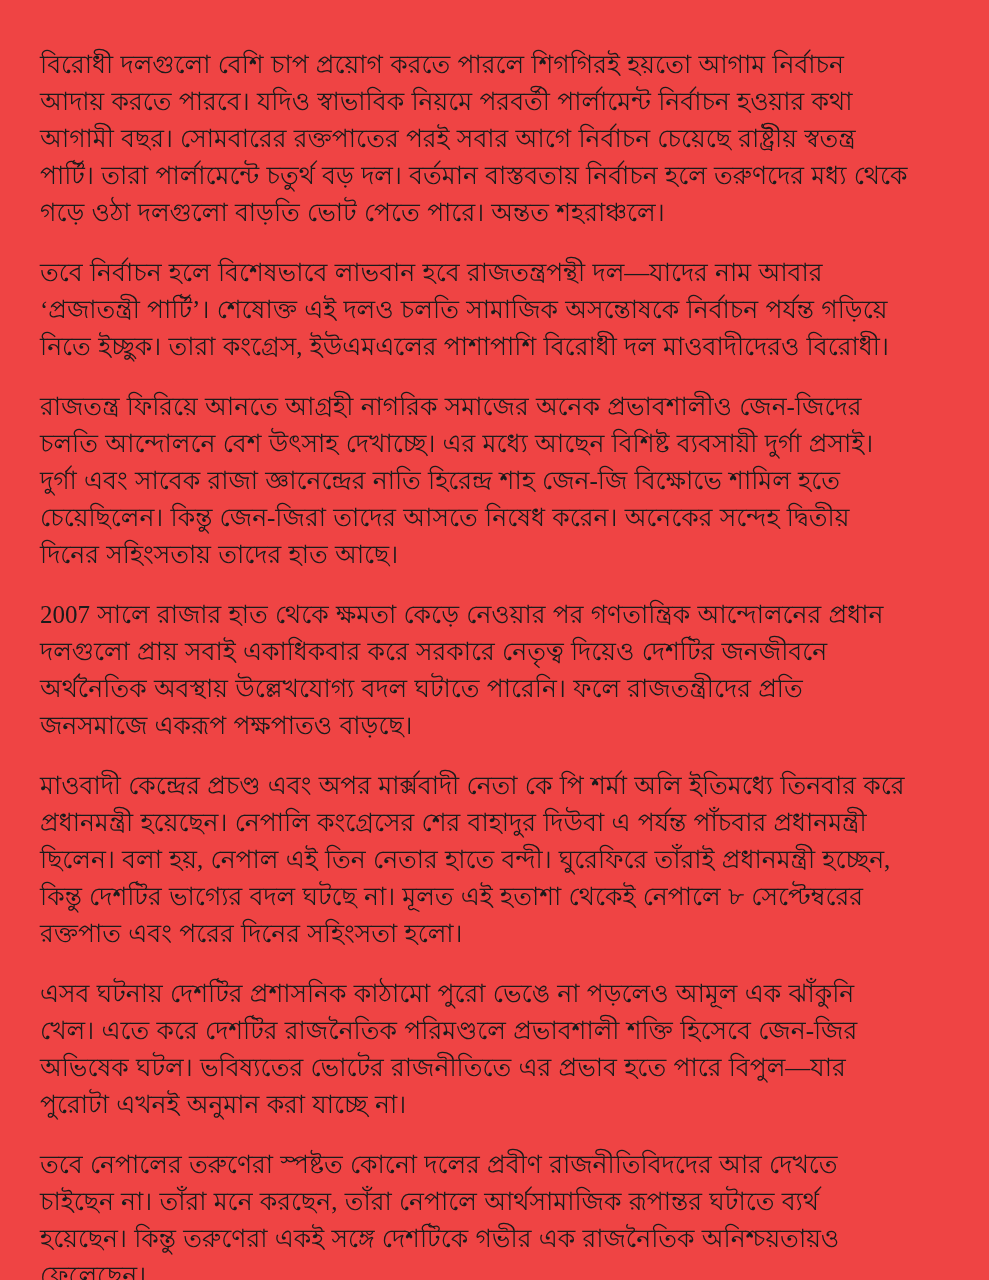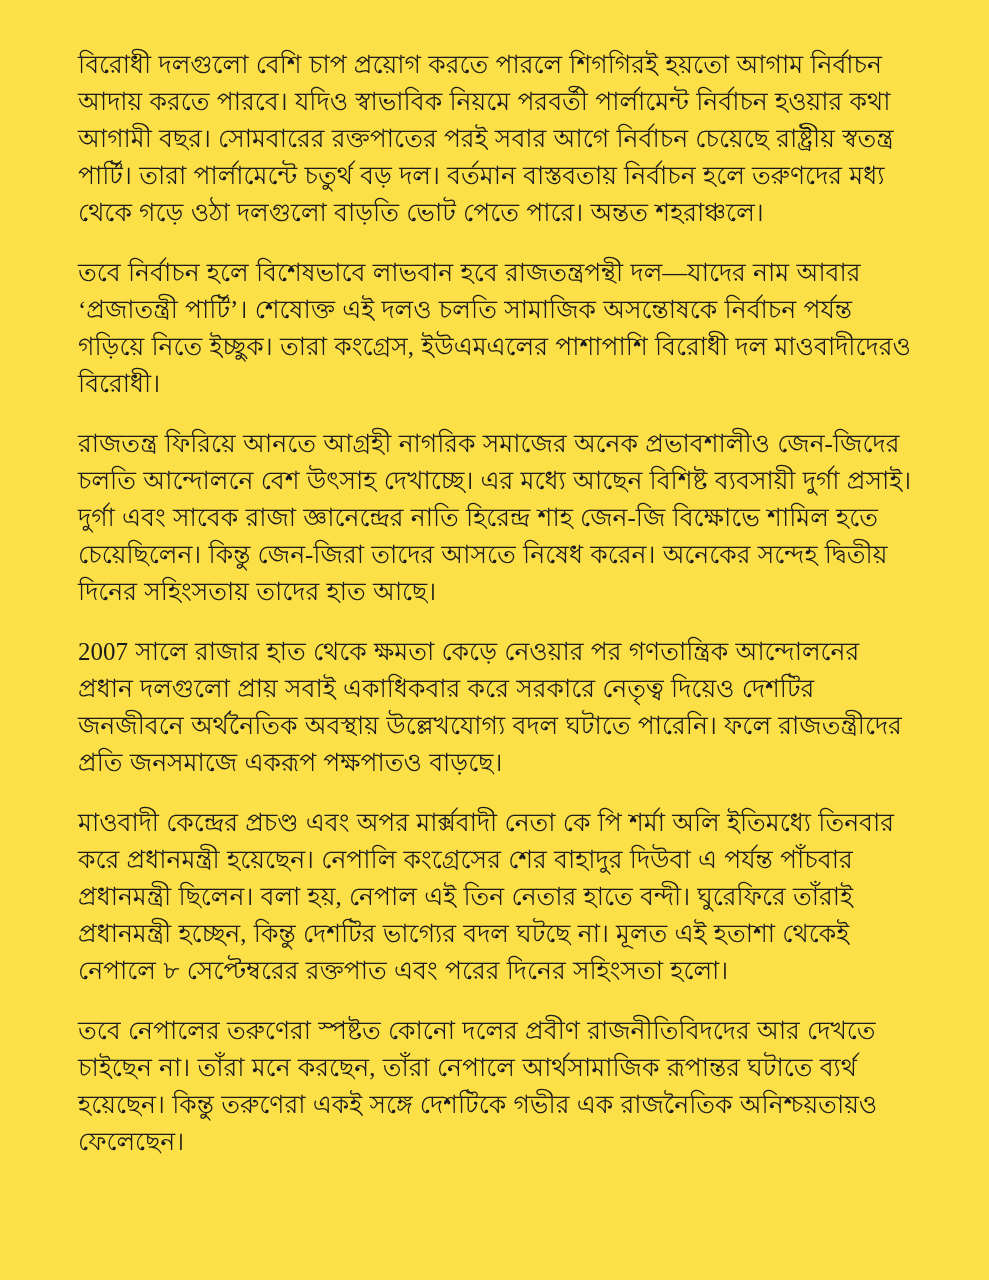--- a/index.html
+++ b/index.html
@@ -4,23 +4,23 @@
 <style>
   html, body {
     margin: 0;
     padding: 0;
     background: #ffffff;
   }
   .page {
     position: relative;
     width: 989px;
     height: 1280px;
-    background: #fde047;
+    background: #ef4444;
     box-sizing: border-box;
-    padding: 46px 76px 0 78px;
+    padding: 46px 76px 0 40px;
     color: #1b1b1b;
     font-family: "Liberation Serif", "DejaVu Serif", serif;
     overflow: hidden;
   }
   .article-body p.para {
     margin: 0 0 23px 0;
     font-size: 25px;
     line-height: 37px;
     text-align: left;
     word-spacing: 1px;
@@ -29,16 +29,17 @@
 </head>
 <body>
 
 <div class="page">
   <div class="article-body">
     <p class="para">বিরোধী দলগুলো বেশি চাপ প্রয়োগ করতে পারলে শিগগিরই হয়তো আগাম নির্বাচন আদায় করতে পারবে। যদিও স্বাভাবিক নিয়মে পরবর্তী পার্লামেন্ট নির্বাচন হওয়ার কথা আগামী বছর। সোমবারের রক্তপাতের পরই সবার আগে নির্বাচন চেয়েছে রাষ্ট্রীয় স্বতন্ত্র পার্টি। তারা পার্লামেন্টে চতুর্থ বড় দল। বর্তমান বাস্তবতায় নির্বাচন হলে তরুণদের মধ্য থেকে গড়ে ওঠা দলগুলো বাড়তি ভোট পেতে পারে। অন্তত শহরাঞ্চলে।</p>
     <p class="para">তবে নির্বাচন হলে বিশেষভাবে লাভবান হবে রাজতন্ত্রপন্থী দল—যাদের নাম আবার ‘প্রজাতন্ত্রী পার্টি’। শেষোক্ত এই দলও চলতি সামাজিক অসন্তোষকে নির্বাচন পর্যন্ত গড়িয়ে নিতে ইচ্ছুক। তারা কংগ্রেস, ইউএমএলের পাশাপাশি বিরোধী দল মাওবাদীদেরও বিরোধী।</p>
     <p class="para">রাজতন্ত্র ফিরিয়ে আনতে আগ্রহী নাগরিক সমাজের অনেক প্রভাবশালীও জেন-জিদের চলতি আন্দোলনে বেশ উৎসাহ দেখাচ্ছে। এর মধ্যে আছেন বিশিষ্ট ব্যবসায়ী দুর্গা প্রসাই। দুর্গা এবং সাবেক রাজা জ্ঞানেন্দ্রের নাতি হিরেন্দ্র শাহ জেন-জি বিক্ষোভে শামিল হতে চেয়েছিলেন। কিন্তু জেন-জিরা তাদের আসতে নিষেধ করেন। অনেকের সন্দেহ দ্বিতীয় দিনের সহিংসতায় তাদের হাত আছে।</p>
     <p class="para">2007 সালে রাজার হাত থেকে ক্ষমতা কেড়ে নেওয়ার পর গণতান্ত্রিক আন্দোলনের প্রধান দলগুলো প্রায় সবাই একাধিকবার করে সরকারে নেতৃত্ব দিয়েও দেশটির জনজীবনে অর্থনৈতিক অবস্থায় উল্লেখযোগ্য বদল ঘটাতে পারেনি। ফলে রাজতন্ত্রীদের প্রতি জনসমাজে একরূপ পক্ষপাতও বাড়ছে।</p>
     <p class="para">মাওবাদী কেন্দ্রের প্রচণ্ড এবং অপর মার্ক্সবাদী নেতা কে পি শর্মা অলি ইতিমধ্যে তিনবার করে প্রধানমন্ত্রী হয়েছেন। নেপালি কংগ্রেসের শের বাহাদুর দিউবা এ পর্যন্ত পাঁচবার প্রধানমন্ত্রী ছিলেন। বলা হয়, নেপাল এই তিন নেতার হাতে বন্দী। ঘুরেফিরে তাঁরাই প্রধানমন্ত্রী হচ্ছেন, কিন্তু দেশটির ভাগ্যের বদল ঘটছে না। মূলত এই হতাশা থেকেই নেপালে ৮ সেপ্টেম্বরের রক্তপাত এবং পরের দিনের সহিংসতা হলো।</p>
+    <p class="para">এসব ঘটনায় দেশটির প্রশাসনিক কাঠামো পুরো ভেঙে না পড়লেও আমূল এক ঝাঁকুনি খেল। এতে করে দেশটির রাজনৈতিক পরিমণ্ডলে প্রভাবশালী শক্তি হিসেবে জেন-জির অভিষেক ঘটল। ভবিষ্যতের ভোটের রাজনীতিতে এর প্রভাব হতে পারে বিপুল—যার পুরোটা এখনই অনুমান করা যাচ্ছে না।</p>
     <p class="para">তবে নেপালের তরুণেরা স্পষ্টত কোনো দলের প্রবীণ রাজনীতিবিদদের আর দেখতে চাইছেন না। তাঁরা মনে করছেন, তাঁরা নেপালে আর্থসামাজিক রূপান্তর ঘটাতে ব্যর্থ হয়েছেন। কিন্তু তরুণেরা একই সঙ্গে দেশটিকে গভীর এক রাজনৈতিক অনিশ্চয়তায়ও ফেলেছেন।</p>
 
   </div>
 </div>
 
 </body></html>

